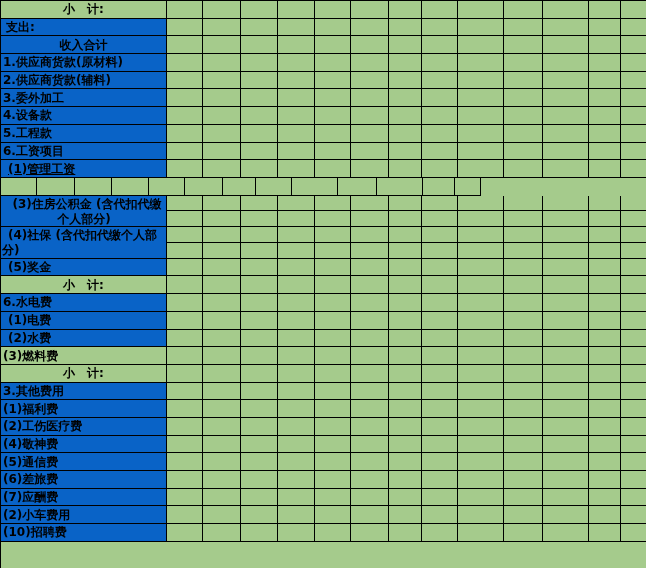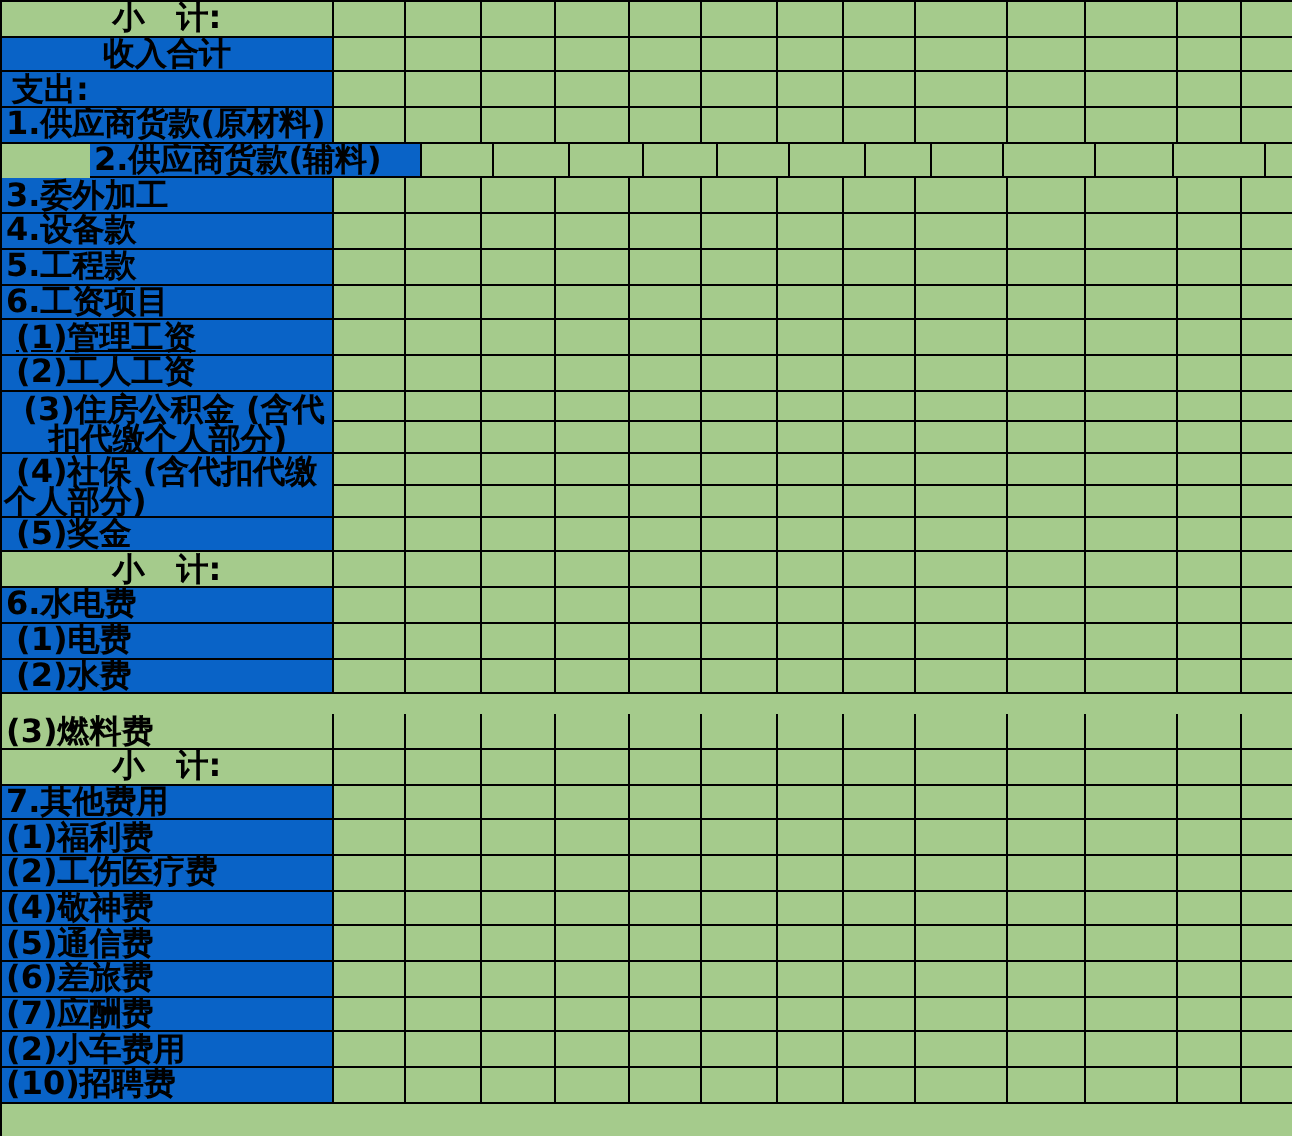--- a/index.html
+++ b/index.html
@@ -8,21 +8,21 @@
   .sheet {
     position: relative;
     width: 646px;
     height: 568px;
     overflow: hidden;
     border-top: 1px solid var(--grid-line, #000);
     border-left: 1px solid var(--grid-line, #000);
     background: var(--green, #A5CB8C);
     font-family: "DejaVu Sans", "Liberation Sans", sans-serif;
     font-weight: bold;
-    font-size: 16px;
+    font-size: 12px;
     color: var(--text, #000);
     cursor: default;
   }
 
   .row { display: flex; width: 100%; }
 
   .cell {
     border-right: 1px solid var(--grid-line, #000);
     border-bottom: 1px solid var(--grid-line, #000);
     overflow: hidden;
@@ -71,80 +71,80 @@
           <div class="cell gcell" style="width: 36px;"></div>
           <div class="cell gcell" style="width: 46px;"></div>
           <div class="cell gcell" style="width: 39px;"></div>
           <div class="cell gcell" style="width: 46px;"></div>
           <div class="cell gcell" style="width: 32px;"></div>
           <div class="cell gcell" style="width: 26px;"></div>
         </div>
       </div>
     </div>
     <div class="row" style="height: 17.7px;">
+      <div class="cell label blue" style="text-indent: 4px;">支出:</div>
+      <div class="gridpart">
+        <div class="band">
+          <div class="cell gcell" style="width: 36px;"></div>
+          <div class="cell gcell" style="width: 38px;"></div>
+          <div class="cell gcell" style="width: 37px;"></div>
+          <div class="cell gcell" style="width: 37px;"></div>
+          <div class="cell gcell" style="width: 36px;"></div>
+          <div class="cell gcell" style="width: 38px;"></div>
+          <div class="cell gcell" style="width: 33px;"></div>
+          <div class="cell gcell" style="width: 36px;"></div>
+          <div class="cell gcell" style="width: 46px;"></div>
+          <div class="cell gcell" style="width: 39px;"></div>
+          <div class="cell gcell" style="width: 46px;"></div>
+          <div class="cell gcell" style="width: 32px;"></div>
+          <div class="cell gcell" style="width: 26px;"></div>
+        </div>
+      </div>
+    </div>
+    <div class="row" style="height: 17.7px;">
       <div class="cell label blue center">收入合计</div>
       <div class="gridpart">
         <div class="band">
           <div class="cell gcell" style="width: 36px;"></div>
           <div class="cell gcell" style="width: 38px;"></div>
           <div class="cell gcell" style="width: 37px;"></div>
           <div class="cell gcell" style="width: 37px;"></div>
           <div class="cell gcell" style="width: 36px;"></div>
           <div class="cell gcell" style="width: 38px;"></div>
           <div class="cell gcell" style="width: 33px;"></div>
           <div class="cell gcell" style="width: 36px;"></div>
           <div class="cell gcell" style="width: 46px;"></div>
           <div class="cell gcell" style="width: 39px;"></div>
           <div class="cell gcell" style="width: 46px;"></div>
           <div class="cell gcell" style="width: 32px;"></div>
           <div class="cell gcell" style="width: 26px;"></div>
         </div>
       </div>
     </div>
     <div class="row" style="height: 17.7px;">
-      <div class="cell label blue" style="text-indent: 4px;">支出:</div>
-      <div class="gridpart">
-        <div class="band">
-          <div class="cell gcell" style="width: 36px;"></div>
-          <div class="cell gcell" style="width: 38px;"></div>
-          <div class="cell gcell" style="width: 37px;"></div>
-          <div class="cell gcell" style="width: 37px;"></div>
-          <div class="cell gcell" style="width: 36px;"></div>
-          <div class="cell gcell" style="width: 38px;"></div>
-          <div class="cell gcell" style="width: 33px;"></div>
-          <div class="cell gcell" style="width: 36px;"></div>
-          <div class="cell gcell" style="width: 46px;"></div>
-          <div class="cell gcell" style="width: 39px;"></div>
-          <div class="cell gcell" style="width: 46px;"></div>
-          <div class="cell gcell" style="width: 32px;"></div>
-          <div class="cell gcell" style="width: 26px;"></div>
-        </div>
-      </div>
-    </div>
-    <div class="row" style="height: 17.7px;">
       <div class="cell label blue" style="text-indent: 1px; text-align: center;">1.供应商货款(原材料)</div>
       <div class="gridpart">
         <div class="band">
           <div class="cell gcell" style="width: 36px;"></div>
           <div class="cell gcell" style="width: 38px;"></div>
           <div class="cell gcell" style="width: 37px;"></div>
           <div class="cell gcell" style="width: 37px;"></div>
           <div class="cell gcell" style="width: 36px;"></div>
           <div class="cell gcell" style="width: 38px;"></div>
           <div class="cell gcell" style="width: 33px;"></div>
           <div class="cell gcell" style="width: 36px;"></div>
           <div class="cell gcell" style="width: 46px;"></div>
           <div class="cell gcell" style="width: 39px;"></div>
           <div class="cell gcell" style="width: 46px;"></div>
           <div class="cell gcell" style="width: 32px;"></div>
           <div class="cell gcell" style="width: 26px;"></div>
         </div>
       </div>
     </div>
-    <div class="row" style="height: 17.7px; padding-left: 44px;">
+    <div class="row" style="height: 17.7px;">
       <div class="cell label blue" style="text-indent: 1px;">2.供应商货款(辅料)</div>
       <div class="gridpart">
         <div class="band">
           <div class="cell gcell" style="width: 36px;"></div>
           <div class="cell gcell" style="width: 38px;"></div>
           <div class="cell gcell" style="width: 37px;"></div>
           <div class="cell gcell" style="width: 37px;"></div>
           <div class="cell gcell" style="width: 36px;"></div>
           <div class="cell gcell" style="width: 38px;"></div>
           <div class="cell gcell" style="width: 33px;"></div>
@@ -251,21 +251,20 @@
           <div class="cell gcell" style="width: 36px;"></div>
           <div class="cell gcell" style="width: 46px;"></div>
           <div class="cell gcell" style="width: 39px;"></div>
           <div class="cell gcell" style="width: 46px;"></div>
           <div class="cell gcell" style="width: 32px;"></div>
           <div class="cell gcell" style="width: 26px;"></div>
         </div>
       </div>
     </div>
     <div class="row" style="height: 17.7px;">
-      <div class="cell label blue" style="text-indent: 6px;">(2)工人工资</div>
       <div class="gridpart">
         <div class="band">
           <div class="cell gcell" style="width: 36px;"></div>
           <div class="cell gcell" style="width: 38px;"></div>
           <div class="cell gcell" style="width: 37px;"></div>
           <div class="cell gcell" style="width: 37px;"></div>
           <div class="cell gcell" style="width: 36px;"></div>
           <div class="cell gcell" style="width: 38px;"></div>
           <div class="cell gcell" style="width: 33px;"></div>
           <div class="cell gcell" style="width: 36px;"></div>
@@ -440,21 +439,21 @@
           <div class="cell gcell" style="width: 33px;"></div>
           <div class="cell gcell" style="width: 36px;"></div>
           <div class="cell gcell" style="width: 46px;"></div>
           <div class="cell gcell" style="width: 39px;"></div>
           <div class="cell gcell" style="width: 46px;"></div>
           <div class="cell gcell" style="width: 32px;"></div>
           <div class="cell gcell" style="width: 26px;"></div>
         </div>
       </div>
     </div>
-    <div class="row" style="height: 17.7px; margin-top: 10px;">
+    <div class="row" style="height: 17.7px;">
       <div class="cell label green" style="text-indent: 1px;">(3)燃料费</div>
       <div class="gridpart">
         <div class="band">
           <div class="cell gcell" style="width: 36px;"></div>
           <div class="cell gcell" style="width: 38px;"></div>
           <div class="cell gcell" style="width: 37px;"></div>
           <div class="cell gcell" style="width: 37px;"></div>
           <div class="cell gcell" style="width: 36px;"></div>
           <div class="cell gcell" style="width: 38px;"></div>
           <div class="cell gcell" style="width: 33px;"></div>
@@ -481,21 +480,21 @@
           <div class="cell gcell" style="width: 36px;"></div>
           <div class="cell gcell" style="width: 46px;"></div>
           <div class="cell gcell" style="width: 39px;"></div>
           <div class="cell gcell" style="width: 46px;"></div>
           <div class="cell gcell" style="width: 32px;"></div>
           <div class="cell gcell" style="width: 26px;"></div>
         </div>
       </div>
     </div>
     <div class="row" style="height: 17.7px;">
-      <div class="cell label blue" style="text-indent: 1px;">7.其他费用</div>
+      <div class="cell label blue" style="text-indent: 1px;">3.其他费用</div>
       <div class="gridpart">
         <div class="band">
           <div class="cell gcell" style="width: 36px;"></div>
           <div class="cell gcell" style="width: 38px;"></div>
           <div class="cell gcell" style="width: 37px;"></div>
           <div class="cell gcell" style="width: 37px;"></div>
           <div class="cell gcell" style="width: 36px;"></div>
           <div class="cell gcell" style="width: 38px;"></div>
           <div class="cell gcell" style="width: 33px;"></div>
           <div class="cell gcell" style="width: 36px;"></div>

